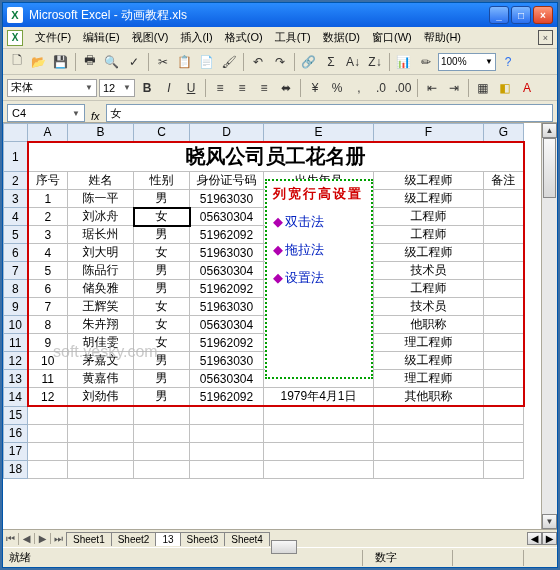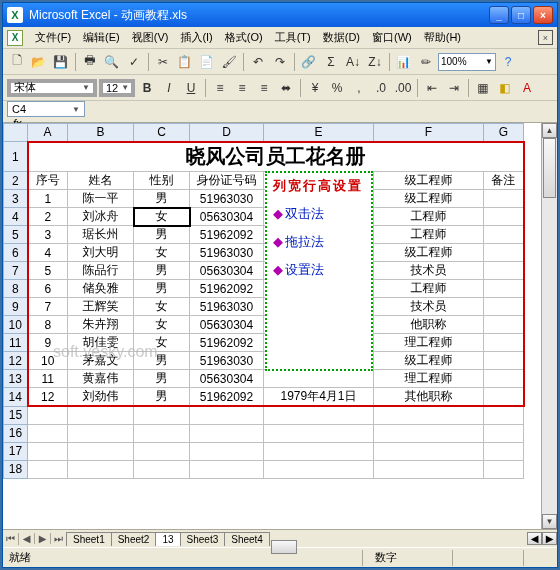--- a/index.html
+++ b/index.html
@@ -12,37 +12,37 @@
 .winbtn.close { background: linear-gradient(#ff9a7a,#e0452a); border-color: #a03010; }
 .menubar { background: #ece9d8; height: 22px; display: flex; align-items: center; padding: 0 4px; border-bottom: 1px solid #c8c6b9; }
 .menubar .appicon { width: 16px; height: 16px; background: #fff; border:1px solid #7aa040; color:#0a7a3c; font-weight:bold; font-size:10px; display:inline-flex; align-items:center; justify-content:center; margin-right:6px;}
 .menubar span.menu { padding: 4px 6px; cursor: default; }
 .menubar .endx { margin-left:auto; width:15px;height:15px;border:1px solid #555;background:#ece9d8;display:inline-flex;align-items:center;justify-content:center;font-size:9px;color:#555;}
 .toolbar { background: #ece9d8; height: 26px; display: flex; align-items: center; padding: 0 4px; gap: 2px; border-bottom: 1px solid #c8c6b9; }
 .tbtn { width: 20px; height: 20px; border: 1px solid transparent; display: inline-flex; align-items: center; justify-content: center; font-size: 12px; color: #333; }
 .sep { width: 1px; height: 18px; background: #aca899; margin: 0 2px; }
 .zoom { width: 58px; height: 18px; background: #fff; border: 1px solid #7f9db9; font-size: 10px; padding: 1px 2px; display:inline-flex;align-items:center; }
 .fmtbar { background: #ece9d8; height: 26px; display: flex; align-items: center; padding: 0 4px; gap: 2px; border-bottom: 1px solid #c8c6b9; }
-.combo { height: 18px; background: #fff; border: 4px solid #a3a3a3; font-size: 11px; padding: 1px 3px; display:inline-flex;align-items:center;justify-content:space-between; }
+.combo { height: 18px; background: #fff; border: 1px solid #a3a3a3; font-size: 11px; padding: 1px 3px; display:inline-flex;align-items:center;justify-content:space-between; }
 .combo .arrow{font-size:8px;color:#555;margin-left:3px;}
-.namebar { background: #ece9d8; height: 22px; display: flex; align-items: flex-start; padding: 0 4px; border-bottom: 1px solid #aca899; flex-direction: column; }
+.namebar { background: #ece9d8; height: 22px; display: flex; align-items: flex-end; padding: 0 4px; border-bottom: 1px solid #aca899; }
 .namebox { width: 78px; height: 18px; background: #fff; border: 1px solid #7f9db9; padding: 1px 4px; font-size: 11px; display:inline-flex;align-items:center;justify-content:space-between; }
 .fx { margin: 0 6px; font-style: italic; font-size: 11px; }
 .fmlbox { flex: 1; height: 18px; background: #fff; border: 1px solid #7f9db9; padding: 1px 4px; font-size: 11px; }
 .grid-area { flex:1; background:#fff; position:relative; overflow:hidden; }
 table.sheet { border-collapse: collapse; table-layout: fixed; }
 table.sheet th, table.sheet td { border: 1px solid #c0c0c0; height: 18px; font-size: 12px; padding: 0; overflow: hidden; white-space: nowrap; }
 table.sheet th { background: #e4ecf7; font-weight: normal; text-align: center; border-color:#9eb6ce;}
 table.sheet th.corner { background: #e4ecf7; width: 24px; }
 table.sheet td { text-align: center; }
 table.sheet tr.title-row td.titlecell { height: 30px; font-family: "KaiTi","SimSun"; font-size: 20px; font-weight: bold; text-align: center; border-top: 2px solid #d00000; border-left:2px solid #d00000; border-right:2px solid #d00000;}
 .redL { border-left:2px solid #d00000 !important; }
 .redR { border-right:2px solid #d00000 !important; }
 .redB { border-bottom:2px solid #d00000 !important; }
-.tooltip-box { position:absolute; border:2px dotted #00a000; background:#fff; padding:4px 6px; font-size:13px; font-family:"KaiTi","SimSun"; }
+.tooltip-box { position:absolute; border:2px dotted #00a000; background:#fff; padding:4px 6px; font-size:13px; font-family:"KaiTi","SimSun";margin-top:8px; }
 .tooltip-box .hdr { color:#d00000; font-weight:bold; letter-spacing:2px; margin-bottom:6px;}
 .tooltip-box .item { color:#0020c0; margin:10px 0; }
 .tooltip-box .item .diamond { color:#b000b0; margin-right:2px; }
 .tabbar { height: 18px; background: #ece9d8; display: flex; align-items: center; border-top: 1px solid #aca899; font-size:10px; }
 .tabbar .navbtn { width: 16px; text-align: center; border-right:1px solid #aca899; color:#555;}
 .tabbar .tab { padding: 1px 6px; background: #fff; border: 1px solid #888; border-bottom: none; margin-left: -1px; }
 .tabbar .tab.active { background: #fff; font-weight: normal; }
 .tabbar .tab.in { background: #ece9d8; }
 .tabbar .scrollgap { flex:1; background: repeating-linear-gradient(90deg,#ddd,#ddd 1px,#eee 1px,#eee 2px); border-left:1px solid #888; position:relative;}
 .tabbar .thumb{position:absolute;left:0;top:1px;width:26px;height:14px;background:linear-gradient(#f8f8f8,#d8d8d8);border:1px solid #888;}

